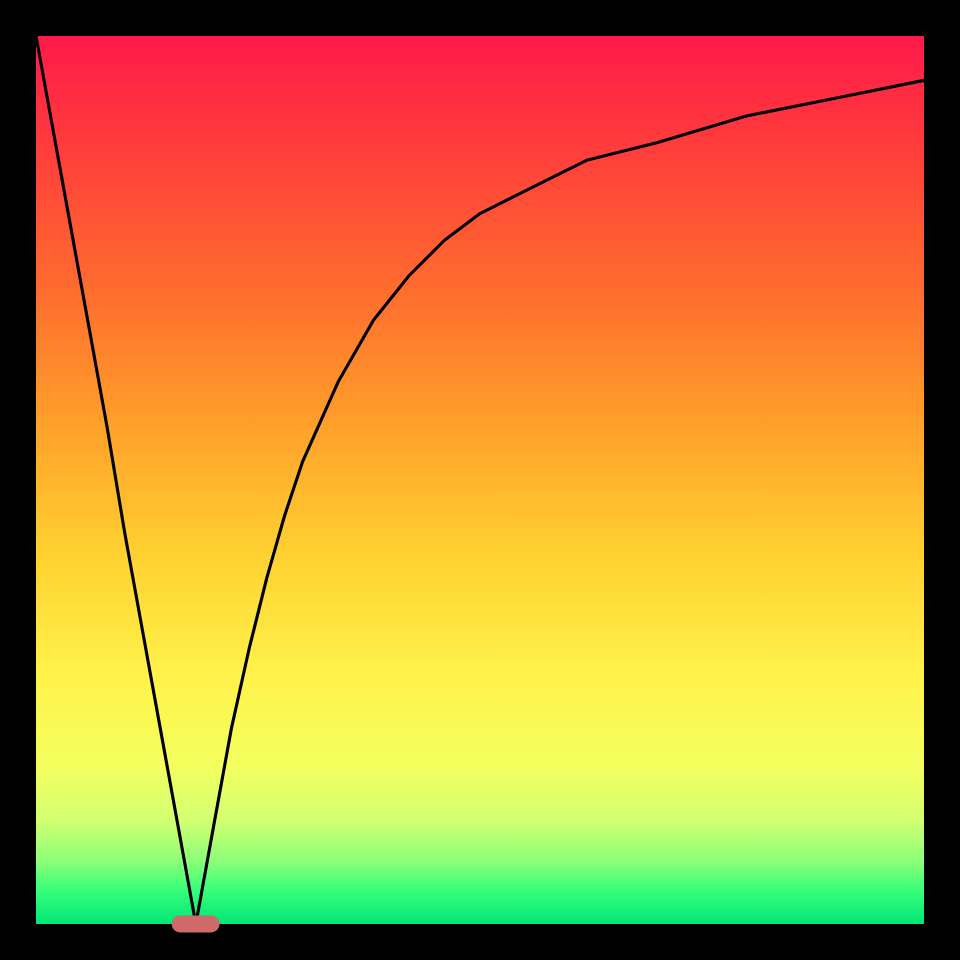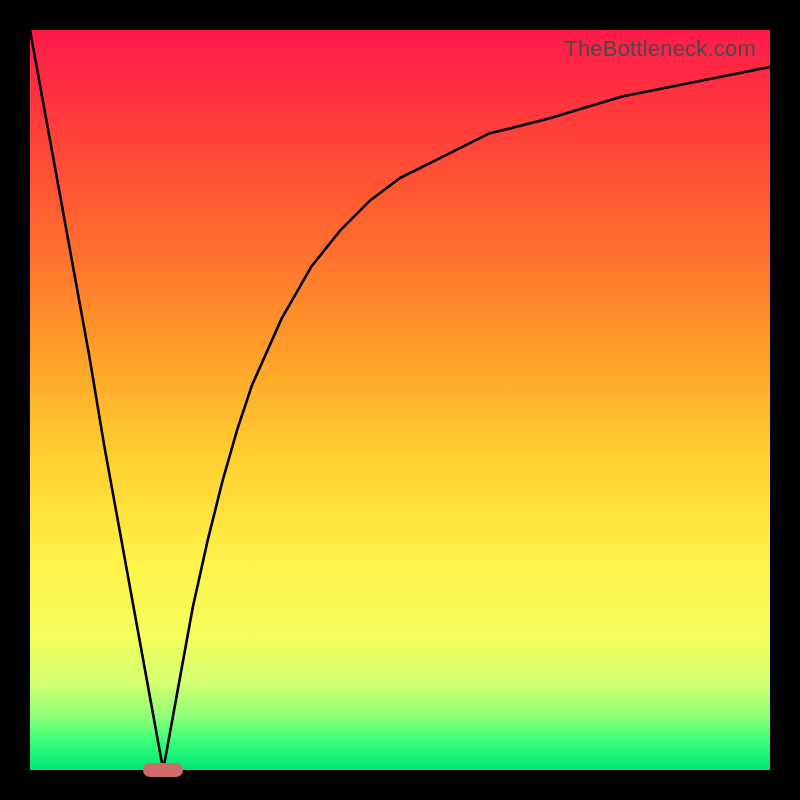--- a/index.html
+++ b/index.html
@@ -63,21 +63,20 @@
     border-radius: 8px;
     transform: translate(-50%, -50%);
   }
 </style>
 </head>
 <body>
 
 <div class="frame">
   <div class="plot-area">
 
-    <div class="watermark">TheBottleneck.com</div>
 
     <svg class="overlay" viewBox="0 0 740 740" preserveAspectRatio="none">
       <path id="curve-left" fill="none" stroke-width="2.6" stroke-linecap="round" stroke-linejoin="round" d="M0.00 0.00 L14.80 81.40 L29.60 162.80 L44.40 244.20 L59.20 325.60 L74.00 414.40 L88.80 495.80 L103.60 577.20 L118.40 658.60 L133.20 740.00" stroke="#000000"></path>
       <path id="curve-right" fill="none" stroke-width="2.6" stroke-linecap="round" stroke-linejoin="round" d="M133.20 740.00 L148.00 658.60 L162.80 577.20 L177.60 510.60 L192.40 451.40 L207.20 399.60 L222.00 355.20 L251.60 288.60 L281.20 236.80 L310.80 199.80 L340.40 170.20 L370.00 148.00 L414.40 125.80 L458.80 103.60 L518.00 88.80 L592.00 66.60 L666.00 51.80 L740.00 37.00" stroke="#000000"></path>
     </svg>
 
     <div id="marker" class="marker" style="left: 133.2px; top: 740px; background: rgb(207, 106, 106);"></div>
 
   </div>
 </div>

